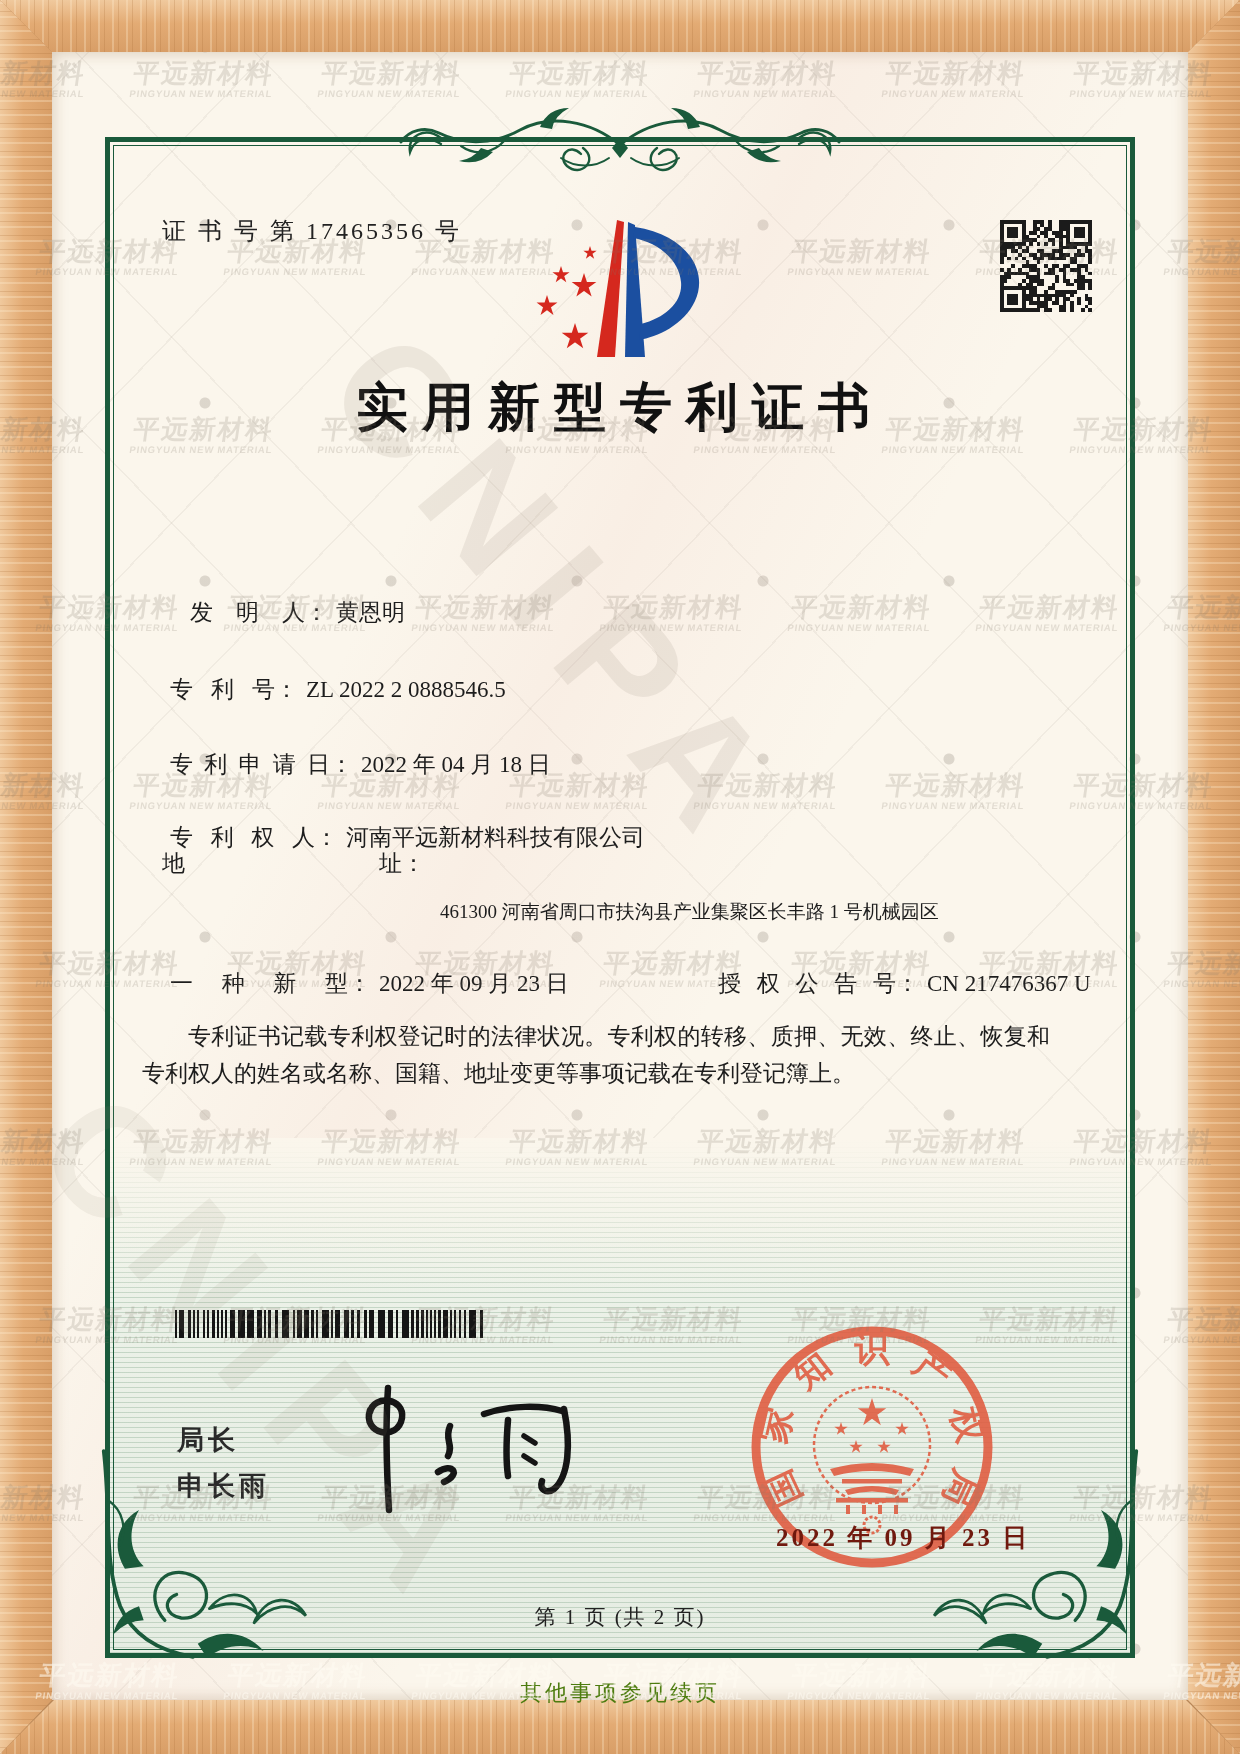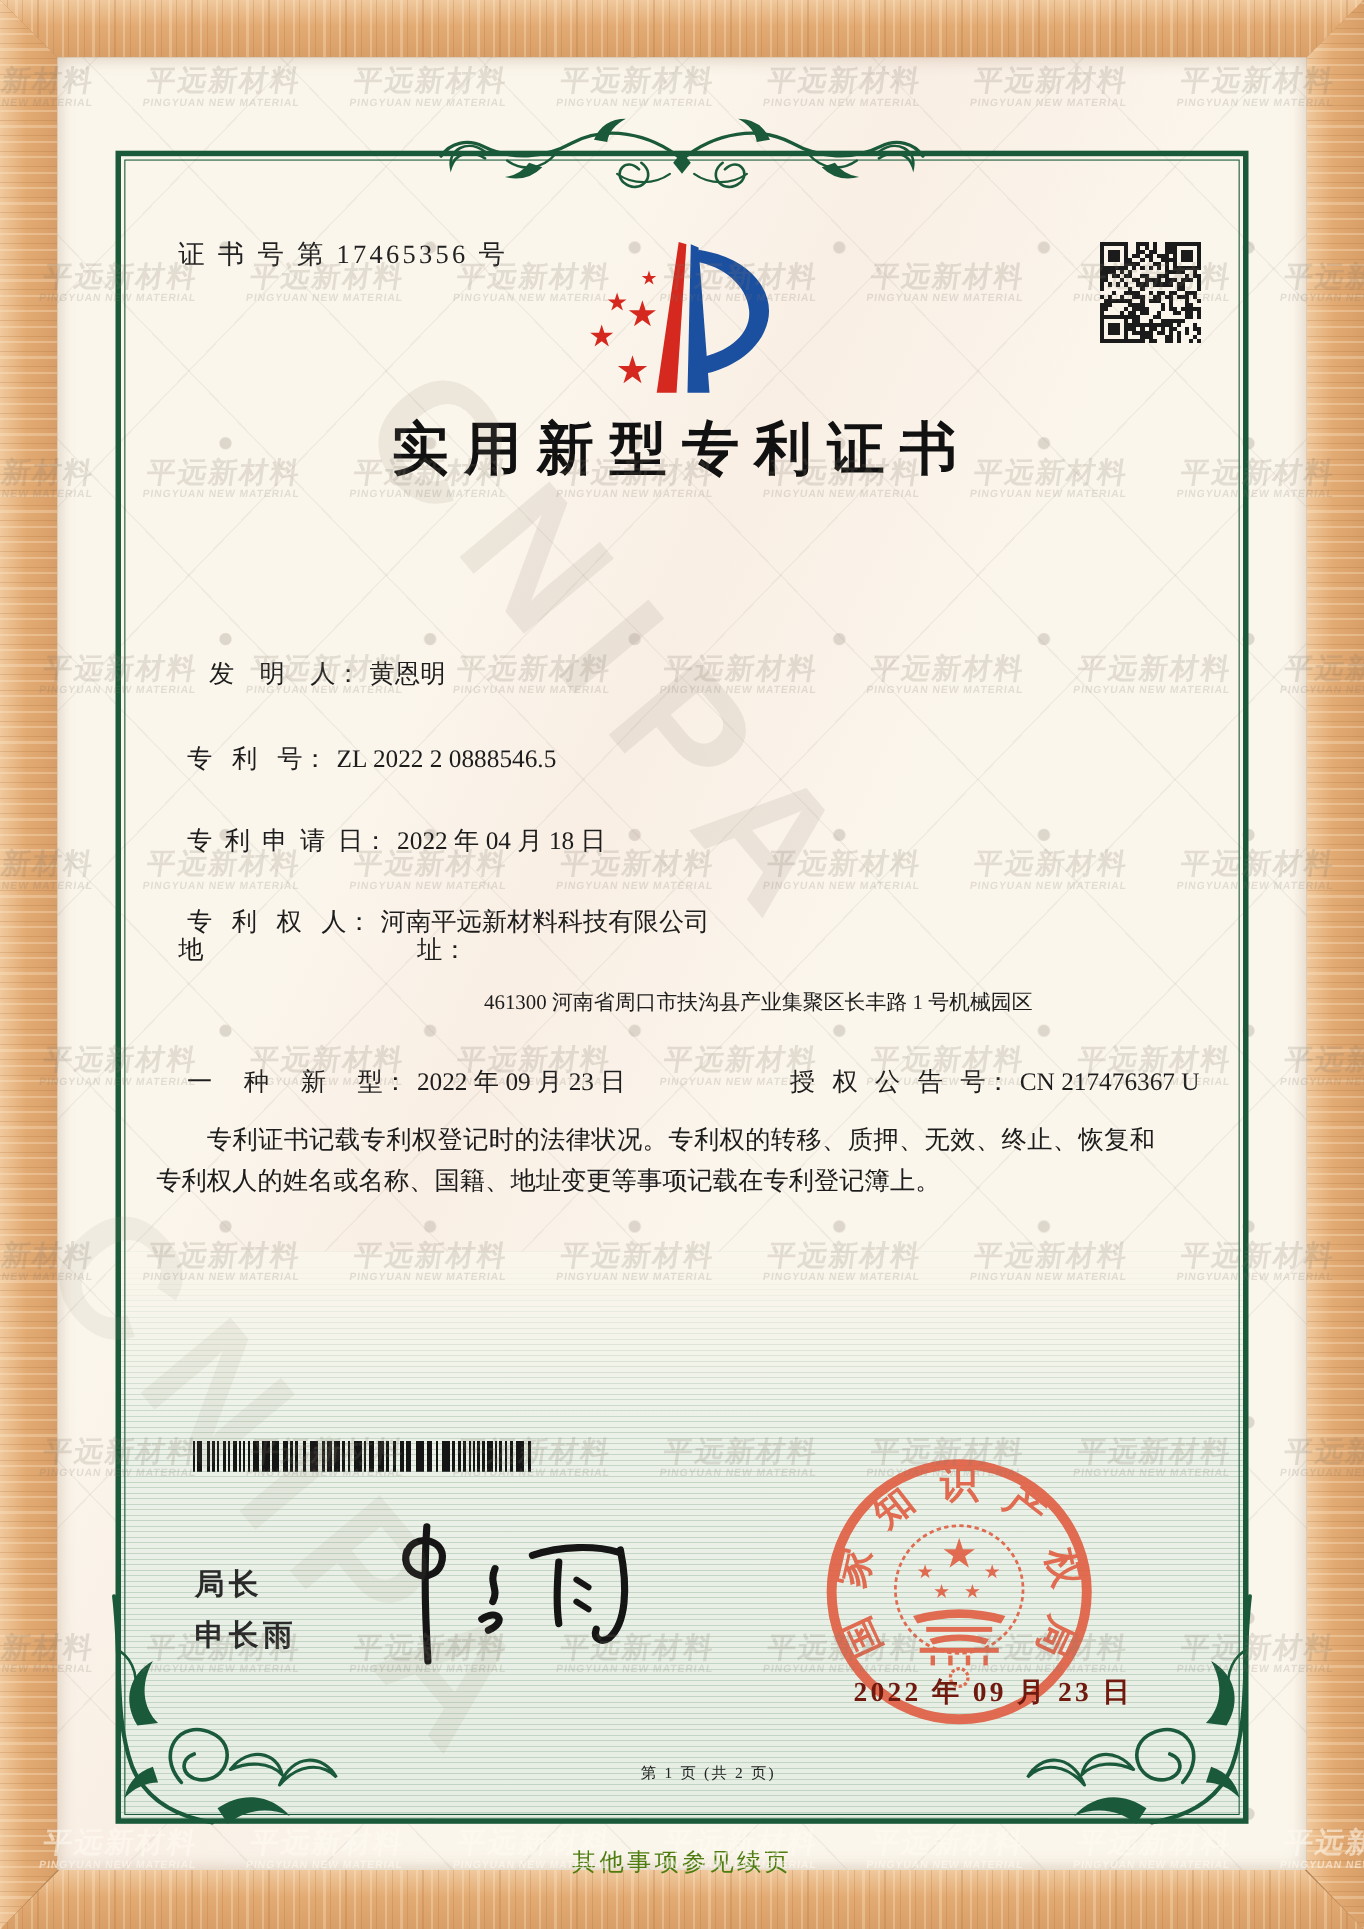--- a/index.html
+++ b/index.html
@@ -83,21 +83,21 @@
   .barcode{position:absolute;left:123px;top:1258px;}
   .signer{position:absolute;left:125px;font-size:27px;font-weight:600;color:#2a2a2a;
           font-family:"Liberation Sans","DejaVu Sans",sans-serif;letter-spacing:4px;}
   .signer.t1{top:1370px;} .signer.t2{top:1416px;}
   .sig{position:absolute;left:300px;top:1330px;}
   .seal{position:absolute;left:690px;top:1265px;opacity:.88;}
   .seal text{font-weight:bold;font-family:"Liberation Serif","DejaVu Serif",serif;}
   .seal-date{position:absolute;left:706px;top:1469px;width:290px;text-align:center;
       font-size:25px;letter-spacing:3px;font-weight:bold;color:var(--date-red,#70190e);}
   .page-num{position:absolute;left:0;top:1551px;width:100%;text-align:center;
-      font-size:14px;letter-spacing:2px;color:#222;margin-left:24px;}
+      font-size:21px;letter-spacing:2px;color:#222;}
   .footer-note{position:absolute;left:0;top:1626px;width:100%;text-align:center;
       font-size:22px;letter-spacing:3px;color:#4d7c0f;}
 </style>
 </head>
 <body>
 
 <div class="canvas">
 
   <div class="fr fr-top"></div>
   <div class="fr fr-bottom"></div>

